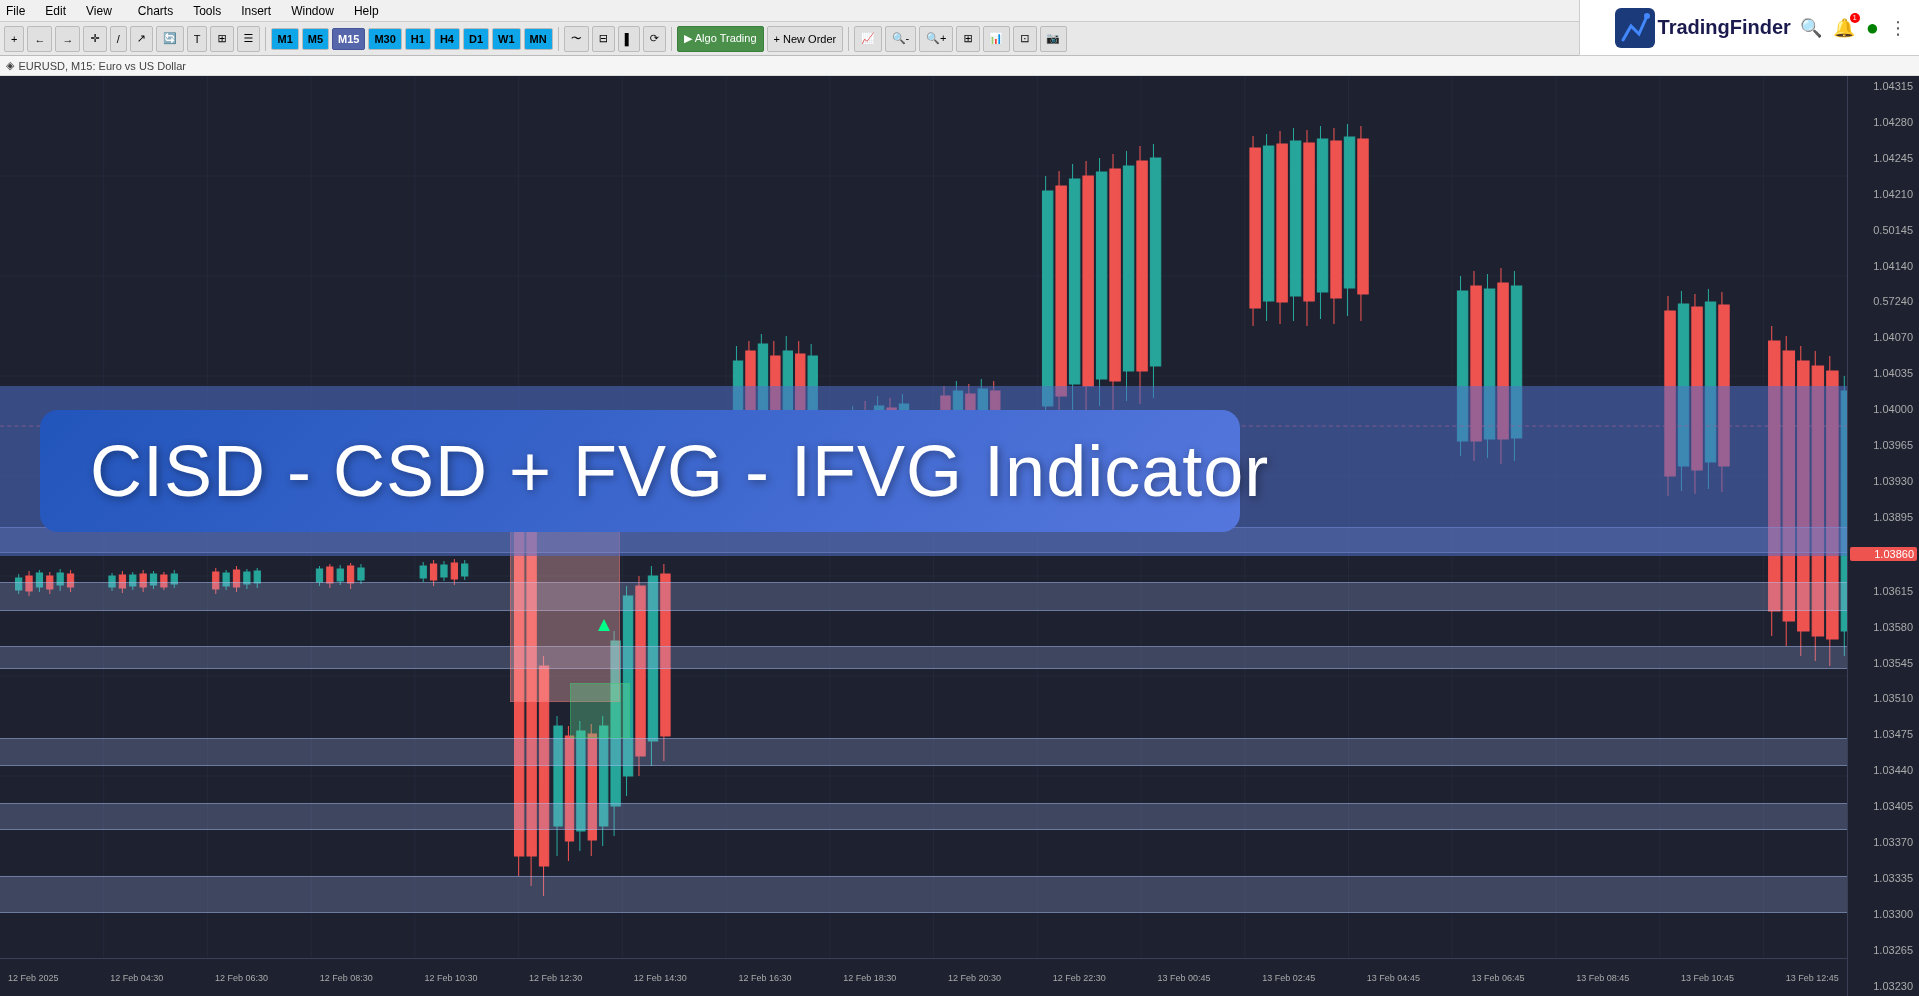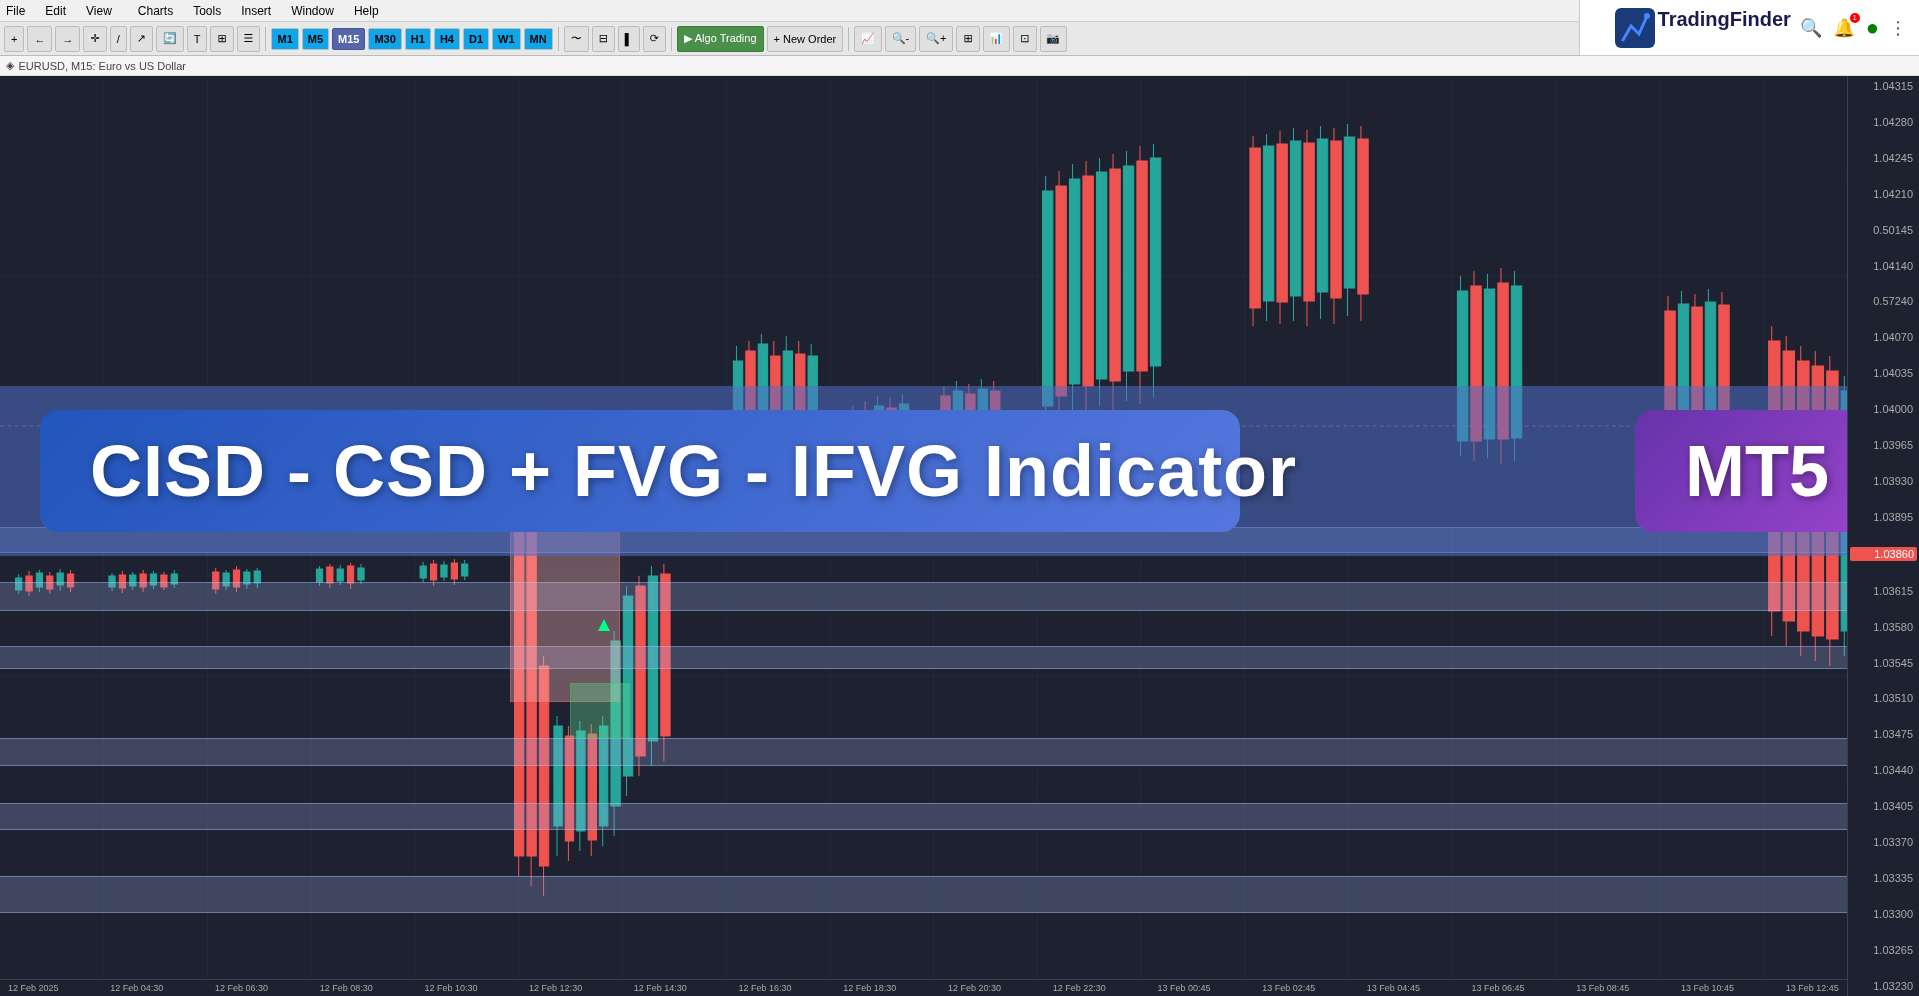--- a/index.html
+++ b/index.html
@@ -69,20 +69,21 @@
       display: flex;
       align-items: center;
       justify-content: flex-end;
       padding-right: 12px;
       gap: 10px;
       border-left: 1px solid #ccc;
       border-bottom: 1px solid #ccc;
     }
     #brand-logo {
       display: flex;
+      align-items: center;
       gap: 3px;
     }
     #logo-icon {
       width: 40px;
       height: 40px;
     }
     #brand-name {
       font-size: 20px;
       font-weight: bold;
       color: #1a1a4e;
@@ -157,21 +158,21 @@
 
     #main-title-pill {
       background: linear-gradient(135deg, #2255bb, #5577dd);
       border-radius: 18px;
       padding: 20px 50px;
       flex: 0 0 auto;
       max-width: 1200px;
     }
     #main-title-text {
       font-size: 72px;
-      font-weight: 700;
+      font-weight: 400;
       color: #fff;
       letter-spacing: 1px;
       text-shadow: 2px 2px 8px rgba(0,0,0,0.4);
       white-space: nowrap;
     }
 
     #mt5-pill {
       background: linear-gradient(135deg, #6633aa, #9944cc);
       border-radius: 18px;
       padding: 20px 50px;
@@ -217,21 +218,21 @@
       text-align: right;
       padding-right: 4px;
     }
 
     
     #time-axis {
       position: absolute;
       bottom: 0;
       left: 0;
       width: calc(100% - 72px);
-      height: 17px;
+      height: 38px;
       background: #1e2230;
       border-top: 1px solid #3a3f55;
       display: flex;
       align-items: center;
       justify-content: space-between;
       padding: 0 8px;
       z-index: 15;
       margin-top: 16px;
     }
     .time-label {
@@ -849,18 +850,15 @@
     <span class="time-label">13 Feb 06:45</span>
     <span class="time-label">13 Feb 08:45</span>
     <span class="time-label">13 Feb 10:45</span>
     <span class="time-label">13 Feb 12:45</span>
   </div>
 
   <div id="overlay-banner">
     <div id="main-title-pill">
       <span id="main-title-text">CISD - CSD + FVG - IFVG Indicator</span>
     </div>
-    <div id="mt5-pill">
-      <span id="mt5-text">MT5</span>
-    </div>
   </div>
 
 </div>
 
 </body></html>

